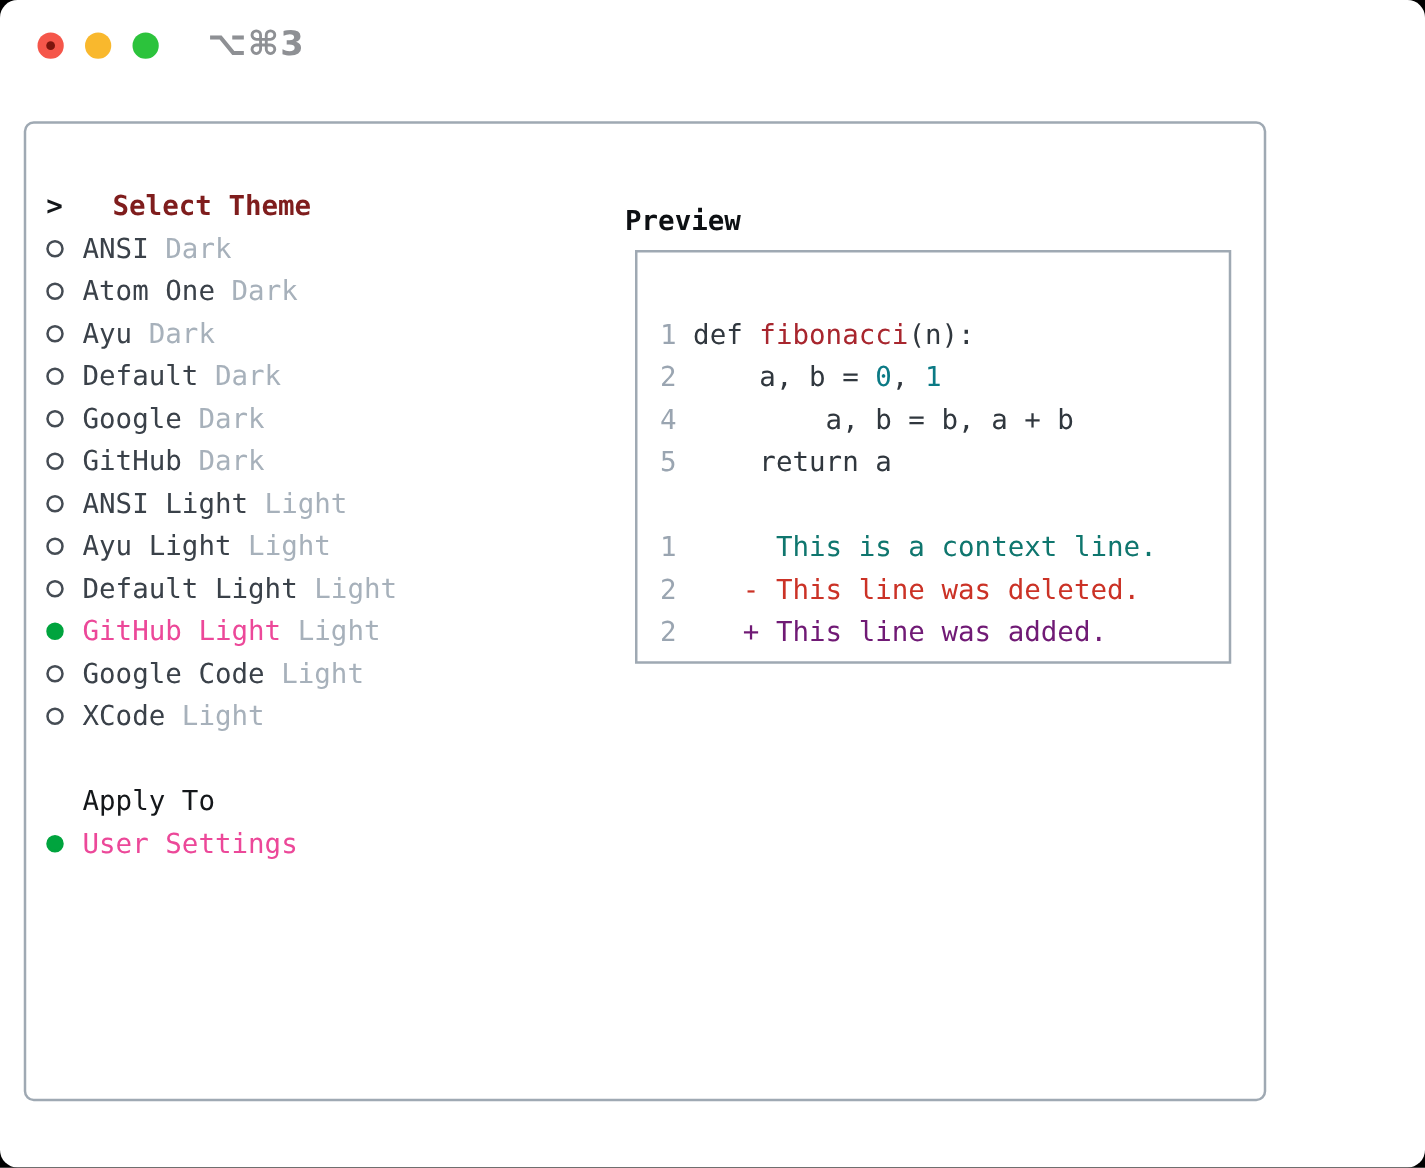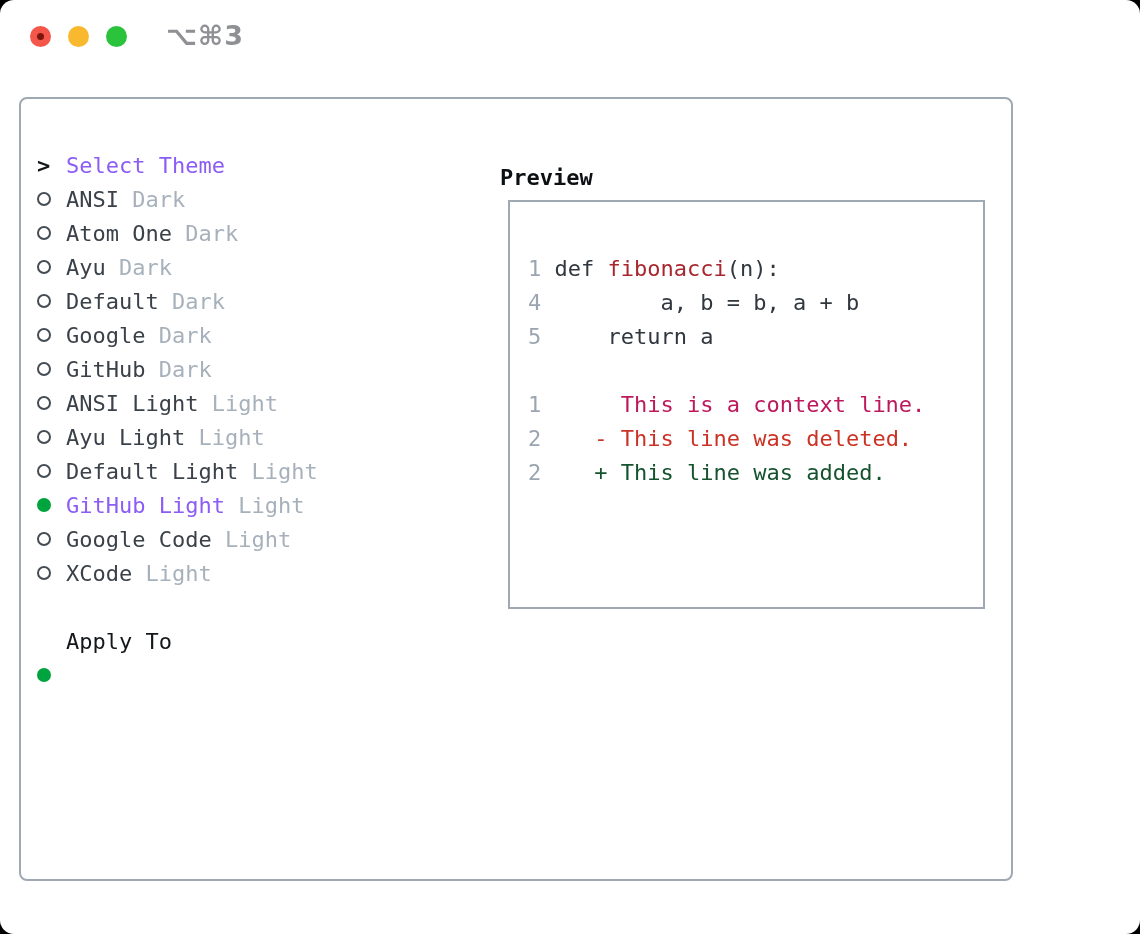--- a/index.html
+++ b/index.html
@@ -28,50 +28,50 @@
   }
   
   .panel {
     position:absolute; left:19px; top:97px; width:994px; height:784px;
     border:2px solid #9fa9b3; border-radius:8px; background:#fff;
   }
   .left-col { position:absolute; left:16px; top:49px; width:440px; }
   .row { display:flex; align-items:center; height:34px; white-space:pre; }
   .slot { width:29px; display:flex; align-items:center; flex:none; }
   .cursor { font-weight:700; color:#14171a; }
-  .hdr  { font-weight:400; color:#8b5cf6; }
+  .hdr  { font-weight:700; color:#7f1d1d;margin-left:24px; }
   .hdr2 { color:#14171a; }
   .bullet {
     width:14px; height:14px; border:2px solid #454c54; border-radius:50%;
     background:transparent;
   }
   .bullet.sel { background:#00a43e; border-color:#00a43e; }
   .tname { color:#3a4149;text-align:center; }
-  .tname.sel { color:#8b5cf6; }
+  .tname.sel { color:#ec4899; }
   .variant { color:#a7b1bb; }
   .spacer { height:34px; }
   .help { color:#a7b1bb; line-height:34px; width:424px; }
   
   .preview-title {
     position:absolute; left:479px; top:62px; height:34px; line-height:34px;
     font-weight:700; color:#0d1013;
   }
   .preview-box {
-    position:absolute; left:487px; top:101px; width:477px; height:409px;
+    position:absolute; left:487px; top:101px; width:477px; height:331px;
     border:2px solid #9fa9b3; background:#fff; padding:50px 18px; overflow:hidden;
   }
   .cline { height:34px; line-height:34px; white-space:pre; }
   .tk-ln { color:#9aa5b1; }
   .tk-pl { color:#30373e; }
   .tk-fn { color:#a8262e; }
   .tk-nm { color:#0b7a85; }
   .tk-bi { color:#219fd7; }
-  .tk-cx { color:#be185d; }
+  .tk-cx { color:#0f766e; }
   .tk-dl { color:#cb3226; }
-  .tk-ad { color:#14532d;margin-top:36px; }
+  .tk-ad { color:#701a75;margin-top:36px; }
 </style>
 </head>
 <body>
 
 <div class="window">
 
   <div>
     <span class="tl tl-red"></span>
     <span class="tl tl-yellow"></span>
     <span class="tl tl-green"></span>
@@ -102,31 +102,32 @@
         </div>
 
       <div class="spacer"></div>
 
       <div class="row">
         <span class="slot"></span>
         <span class="hdr2">Apply To</span>
       </div>
 
       <div id="apply-list">
-          <div class="row"><span class="slot"><span class="bullet sel"></span></span></div>
+          <div class="row"><span class="slot"><span class="bullet sel"></span></span><span class="tname sel">User Settings</span></div>
         </div>
 
       <div class="spacer"></div>
 
     </div>
 
     <div class="preview-title">Preview</div>
 
     <div class="preview-box" id="preview-code">
         <div class="cline"><span class="tk-ln">1</span><span class="tk-pl"> def </span><span class="tk-fn">fibonacci</span><span class="tk-pl">(n):</span></div>
+        <div class="cline"><span class="tk-ln">2</span><span class="tk-pl">     a, b = </span><span class="tk-nm">0</span><span class="tk-pl">, </span><span class="tk-nm">1</span></div>
         <div class="cline"><span class="tk-ln">4</span><span class="tk-pl">         a, b = b, a + b</span></div>
         <div class="cline"><span class="tk-ln">5</span><span class="tk-pl">     return a</span></div>
         <div class="cline"></div>
         <div class="cline"><span class="tk-ln">1</span><span class="tk-cx">      This is a context line.</span></div>
         <div class="cline"><span class="tk-ln">2</span><span class="tk-pl">    </span><span class="tk-dl">- This line was deleted.</span></div>
         <div class="cline"><span class="tk-ln">2</span><span class="tk-pl">    </span><span class="tk-ad">+ This line was added.</span></div>
       </div>
 
   </div>
 </div>

